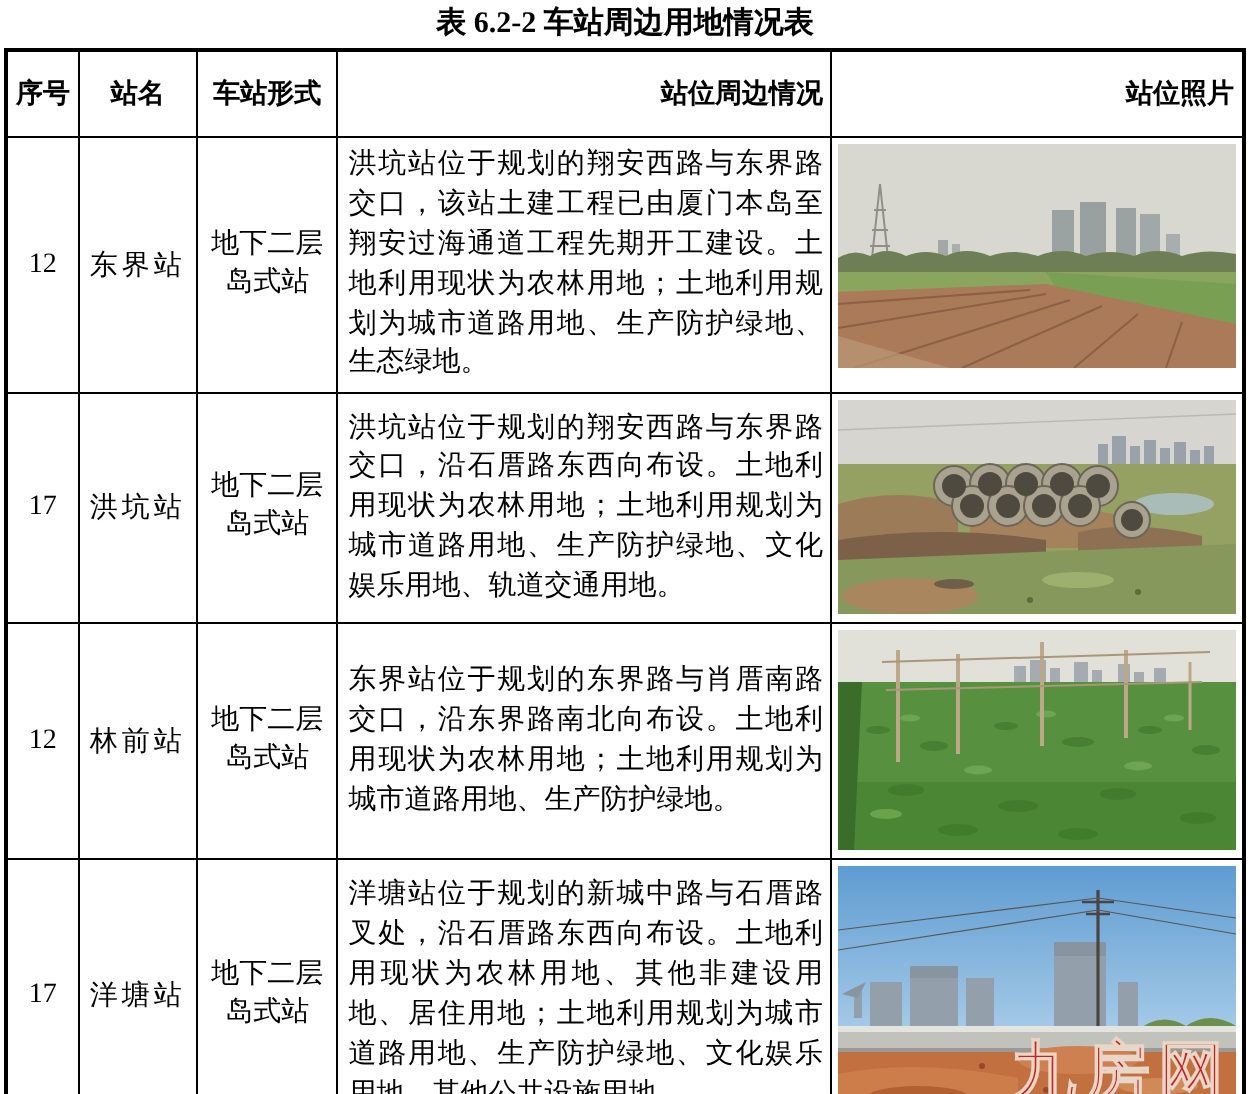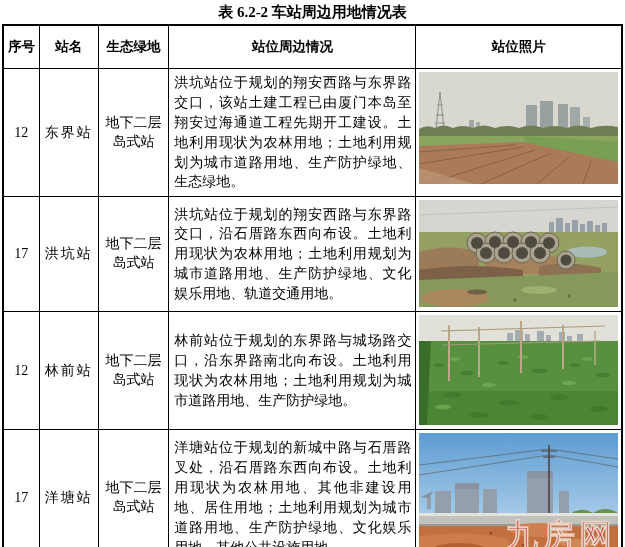--- a/index.html
+++ b/index.html
@@ -30,21 +30,21 @@
     box-sizing: border-box;
     overflow: hidden;
   }
   th {
     font-size: 13.5px;
     font-weight: bold;
     padding: 12px 4px;
     white-space: nowrap;
   }
   th.c { text-align: center; }
-  th.l { text-align: center; }
+  th.l { text-align: right; }
   td.no-cell, td.name-cell, td.form-cell {
     text-align: center;
     vertical-align: middle;
     font-size: 14px;
   }
   td.name-cell { letter-spacing: 2px; }
   td.form-cell { padding: 0 6px; line-height: 1.35; }
   td.desc-cell {
     vertical-align: middle;
     font-size: 14px;
@@ -70,21 +70,21 @@
       <col style="width:36px">
         <col style="width:59px">
         <col style="width:70px">
       <col style="width:246px">
         <col style="width:205px">
     </colgroup>
     <thead>
       <tr style="height:28px">
         <th class="c">序号</th>
         <th class="c">站名</th>
-        <th class="c">生态绿地</th>
+        <th class="c">车站形式</th>
         <th class="l">站位周边情况</th>
         <th class="l">站位照片</th>
       </tr>
     </thead>
     <tbody>
 
       <tr style="height:120px">
         <td class="no-cell">12</td>
         <td class="name-cell">东界站</td>
         <td class="form-cell">地下二层岛式站</td>
@@ -175,21 +175,21 @@
             <circle cx="150" cy="96" r="1.5" fill="#5a6e3c"></circle>
               <circle cx="96" cy="100" r="1.5" fill="#5a6e3c"></circle>
           </svg>
         </td>
       </tr>
 
       <tr style="height:118px">
         <td class="no-cell">12</td>
         <td class="name-cell">林前站</td>
         <td class="form-cell">地下二层岛式站</td>
-        <td class="desc-cell">林前站位于规划的东界路与城场路交口，沿东界路南北向布设。土地利用现状为农林用地；土地利用规划为城市道路用地、生产防护绿地。</td>
+        <td class="desc-cell">东界站位于规划的东界路与肖厝南路交口，沿东界路南北向布设。土地利用现状为农林用地；土地利用规划为城市道路用地、生产防护绿地。</td>
         <td class="photo-cell">
           <svg width="199" height="110" viewBox="0 0 199 110" preserveAspectRatio="none">
             <rect x="0" y="0" width="199" height="28" fill="#e1e1d9"></rect>
             <g fill="#9ba3ab" opacity="0.85">
               <rect x="88" y="18" width="6" height="10"></rect>
                 <rect x="96" y="15" width="8" height="13"></rect>
               <rect x="106" y="19" width="5" height="9"></rect>
                 <rect x="118" y="16" width="7" height="12"></rect>
               <rect x="127" y="20" width="5" height="8"></rect>
                 <rect x="140" y="17" width="6" height="11"></rect>

